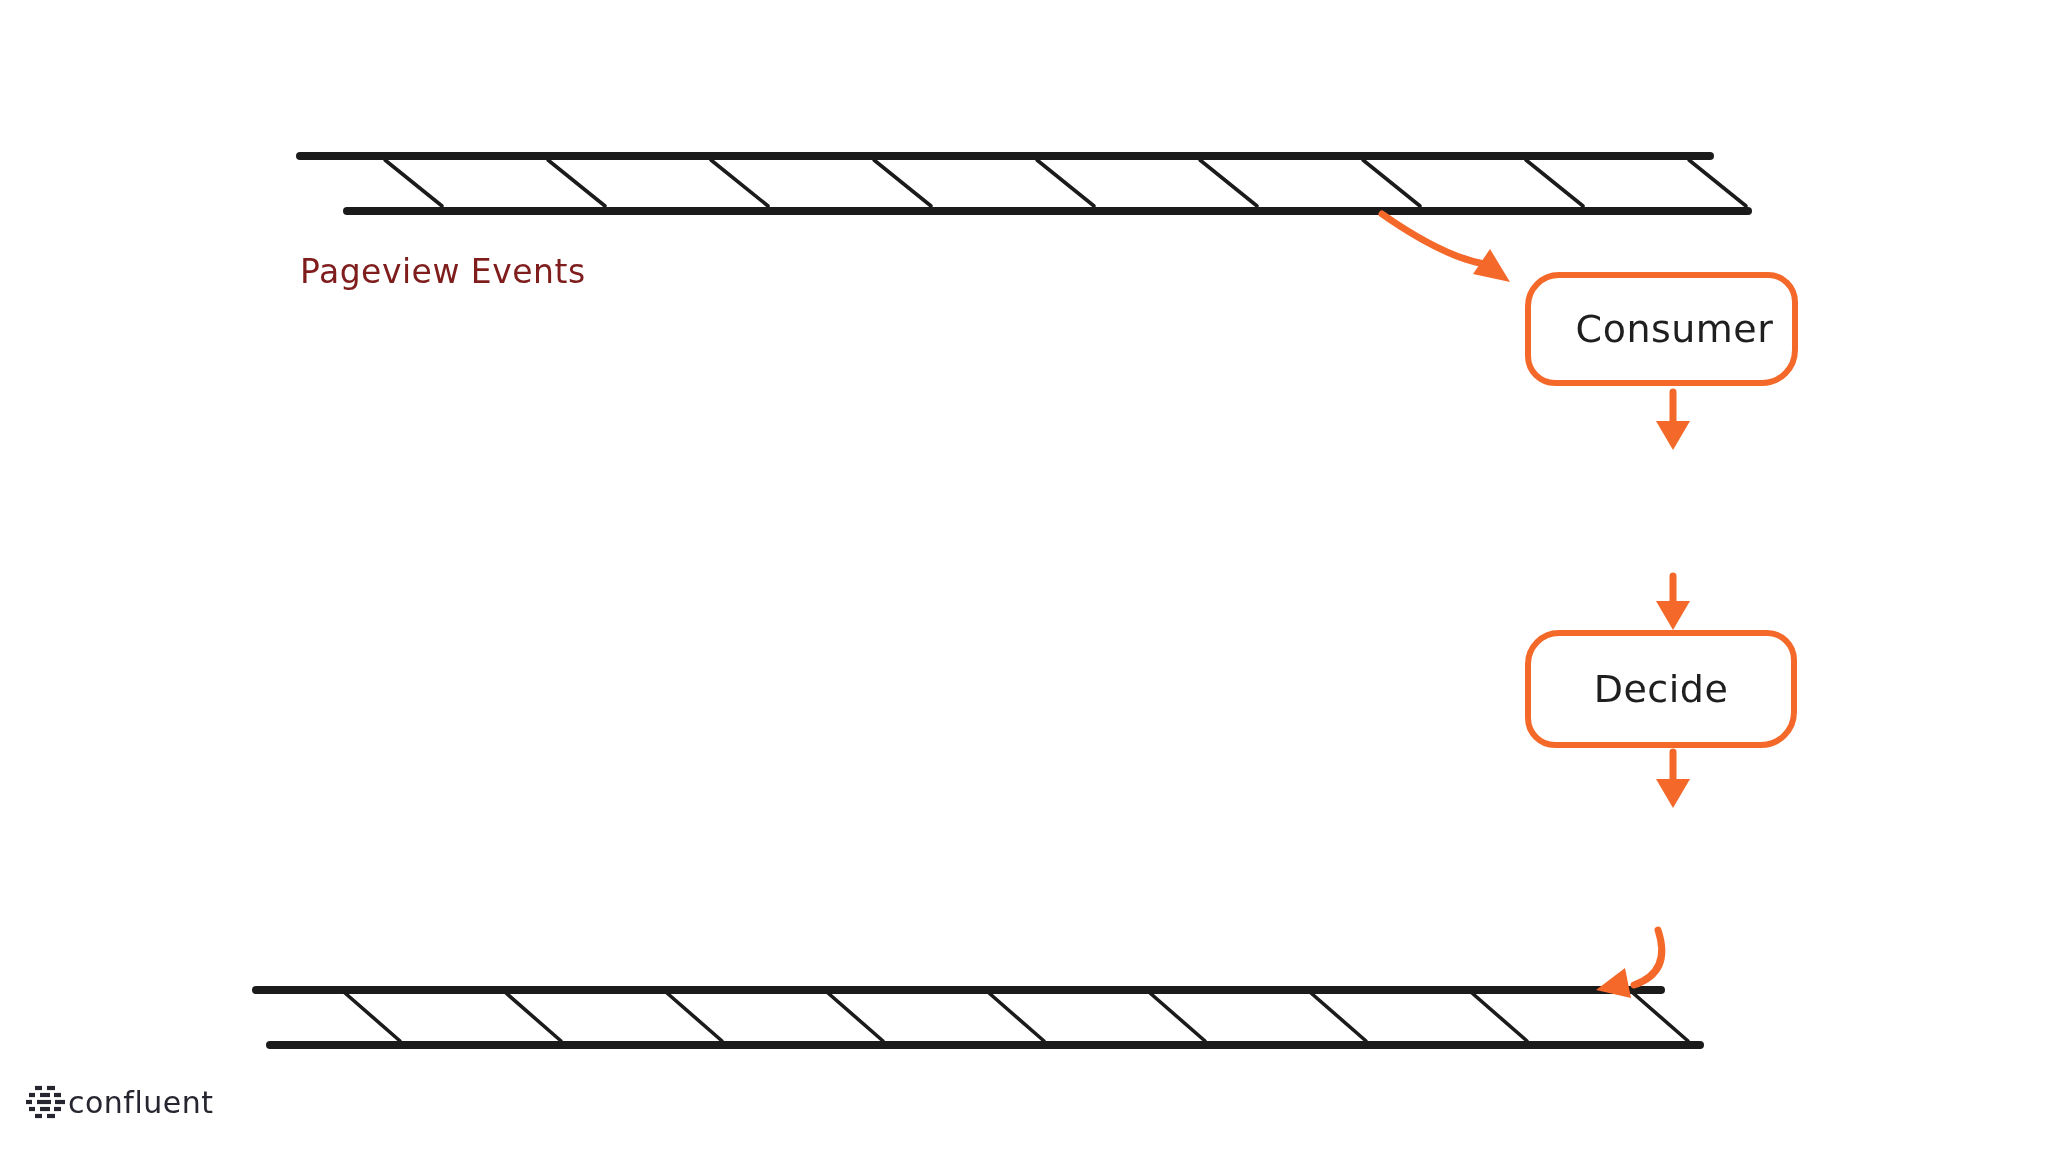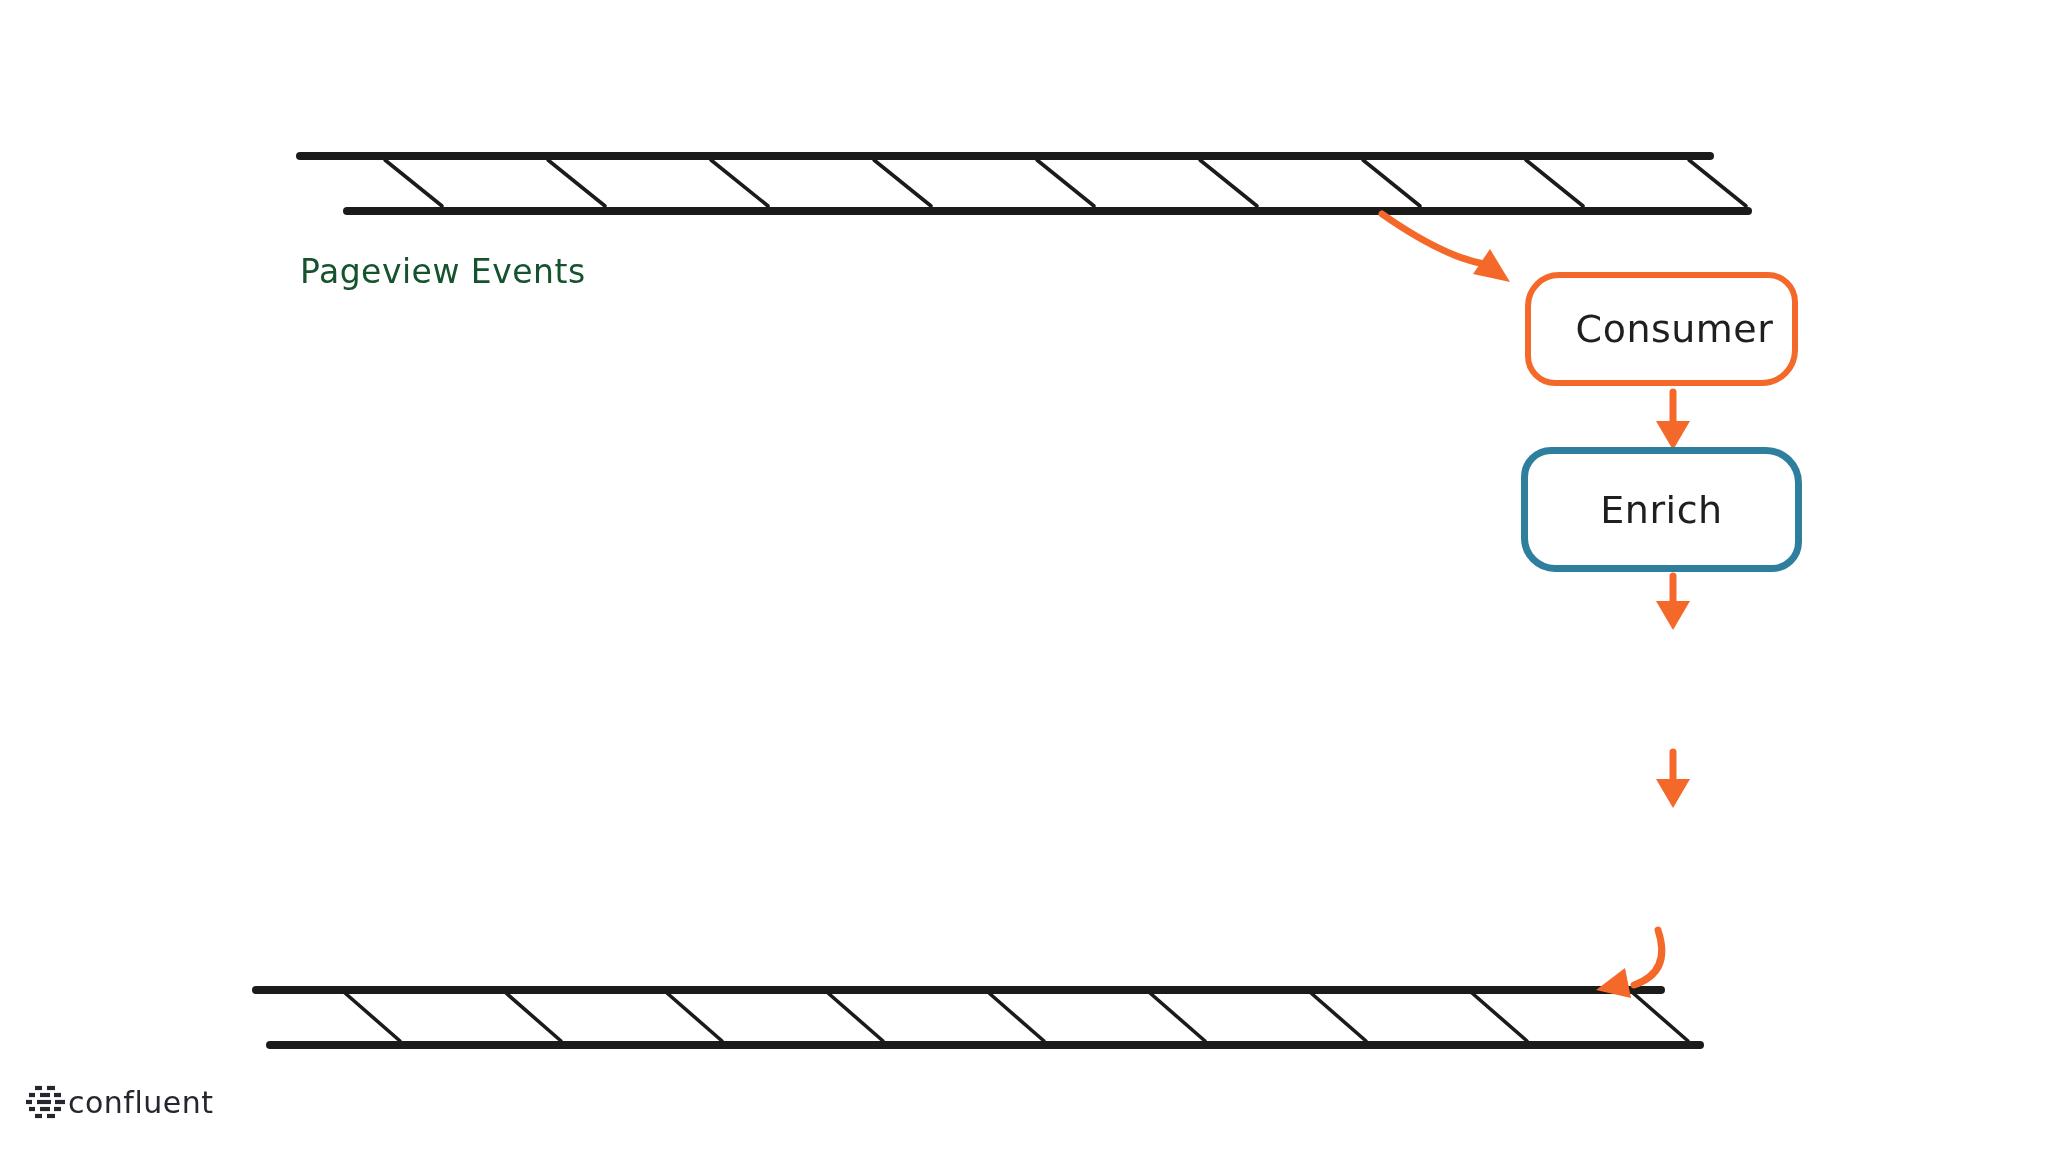--- a/index.html
+++ b/index.html
@@ -61,21 +61,21 @@
     border-radius: 34px 30px 36px 30px;
   }
   .node-teal {
     border: 7px solid #2e7f9e;
     border-radius: 30px 36px 30px 34px;
   }
   
   .stream-label {
     position: absolute;
     font-size: 33px;
-    color: #14532d;
+    color: #7f1d1d;
     letter-spacing: 0.5px;
     white-space: nowrap;
   }
   
   .logo {
     position: absolute;
     left: 24px;
     top: 1080px;
     display: flex;
     align-items: center;
@@ -155,24 +155,24 @@
     </g>
   </svg>
 
   <div class="stream-label" style="left:300px; top:252px;">Pageview Events</div>
 
 
   <div class="node node-orange" style="left:1525px; top:272px; width:273px; height:114px;padding-left:26px;">
     <span>Consumer</span>
   </div>
 
-  <div class="node node-teal" style="left:1521px; top:447px; width:281px; height:125px;">
-    <span>Enrich</span>
+
+  <div class="node node-orange" style="left:1525px; top:630px; width:272px; height:118px;">
+    <span>Decide</span>
   </div>
-
 
 
   <div class="logo">
     <svg width="44" height="44" viewBox="0 0 44 44">
       <g class="logo-mark-line">
         <line x1="11" y1="8" x2="18" y2="8"></line>
         <line x1="23" y1="8" x2="31" y2="8"></line>
         <line x1="5" y1="15" x2="11" y2="15"></line>
         <line x1="16" y1="15" x2="26" y2="15"></line>
         <line x1="30" y1="15" x2="37" y2="15"></line>

